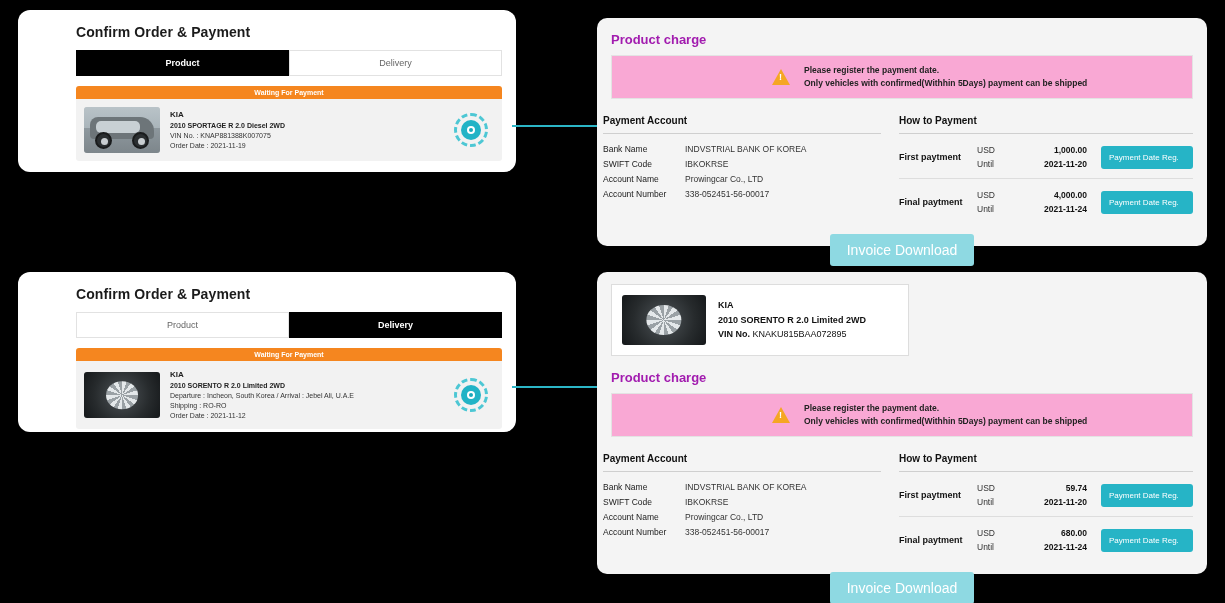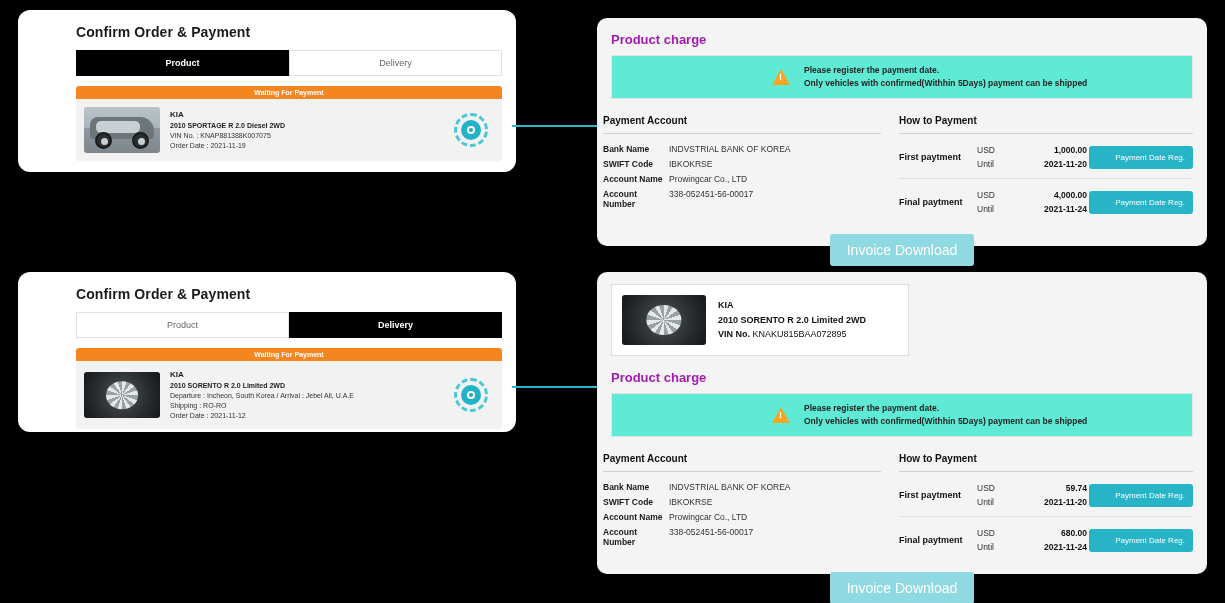--- a/index.html
+++ b/index.html
@@ -120,21 +120,21 @@
     border-radius: 10px;
   }
   .rp-title {
     font-size: 13px;
     font-weight: bold;
     color: #a21caf;
     padding: 14px 0 8px 14px;
   }
   .notice {
     margin: 0 14px;
-    background: #5eead4;
+    background: #f9a8d4;
     border: 1px solid #e3e3e3;
     display: flex;
     align-items: center;
     padding: 8px 10px;
     min-height: 34px;
   }
   .warn-icon {
     width: 0; height: 0;
     border-left: 9px solid transparent;
     border-right: 9px solid transparent;
@@ -161,38 +161,38 @@
   .col-right { flex: 1; padding-left: 4px; }
   .col-head {
     font-size: 10px;
     font-weight: bold;
     color: #111;
     padding-bottom: 7px;
     border-bottom: 1px solid #cfcfcf;
   }
   .acct-table { margin-top: 10px; font-size: 8.5px; color: #1a1a1a; }
   .acct-row { display: flex; margin-bottom: 5px; }
-  .acct-label { width: 66px; font-weight: bold; }
+  .acct-label { width: 82px; font-weight: normal; }
   .acct-val { color: #333; }
 
   .pay-block { display: flex; align-items: center; margin-top: 9px; }
   .pay-name { width: 78px; font-size: 9px; font-weight: bold; color: #111; }
   .pay-figs { flex: 1; font-size: 8.5px; }
   .fig-row { display: flex; justify-content: flex-start; padding: 2px 0; }
   .fig-cur { width: 38px; color: #333; }
   .fig-amt { font-weight: bold; color: #111; text-align: right; width: 72px; }
   .pay-btn {
     background: #26b4c6;
     color: #fff;
     font-size: 8px;
     border: none;
     border-radius: 3px;
     padding: 7px 8px;
-    width: 104px;
-    text-align: right;
+    width: 92px;
+    text-align: left;
     cursor: pointer;
   }
   .pay-divider { border-bottom: 1px solid #ddd; margin: 7px 0 0 0; }
 
   .invoice-btn {
     display: block;
     margin: 18px auto 0 auto;
     width: 144px;
     background: #8ed9e2;
     color: #ffffff;

